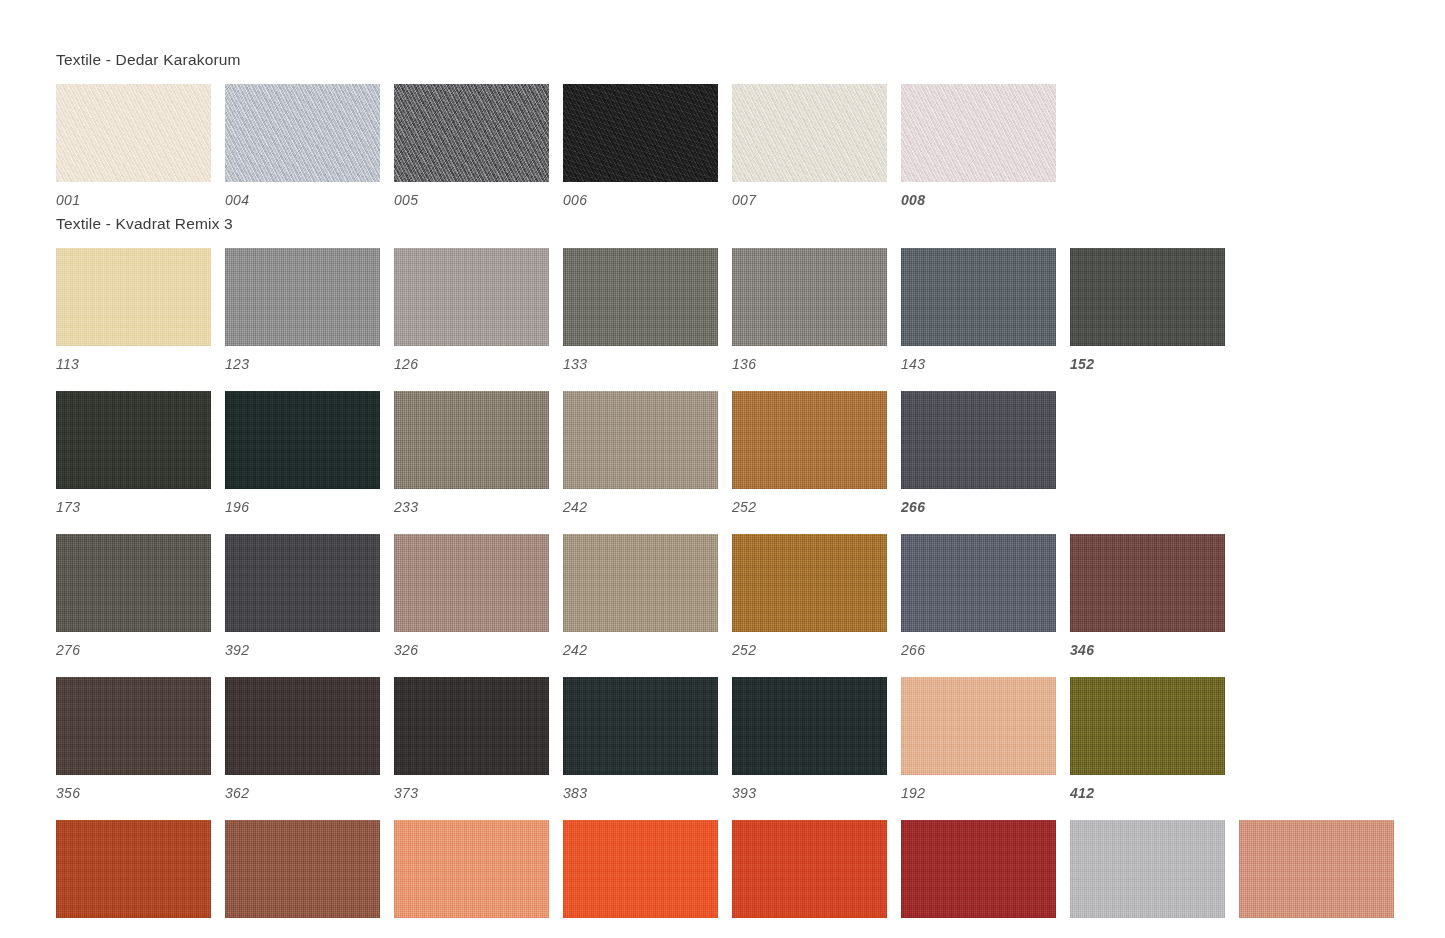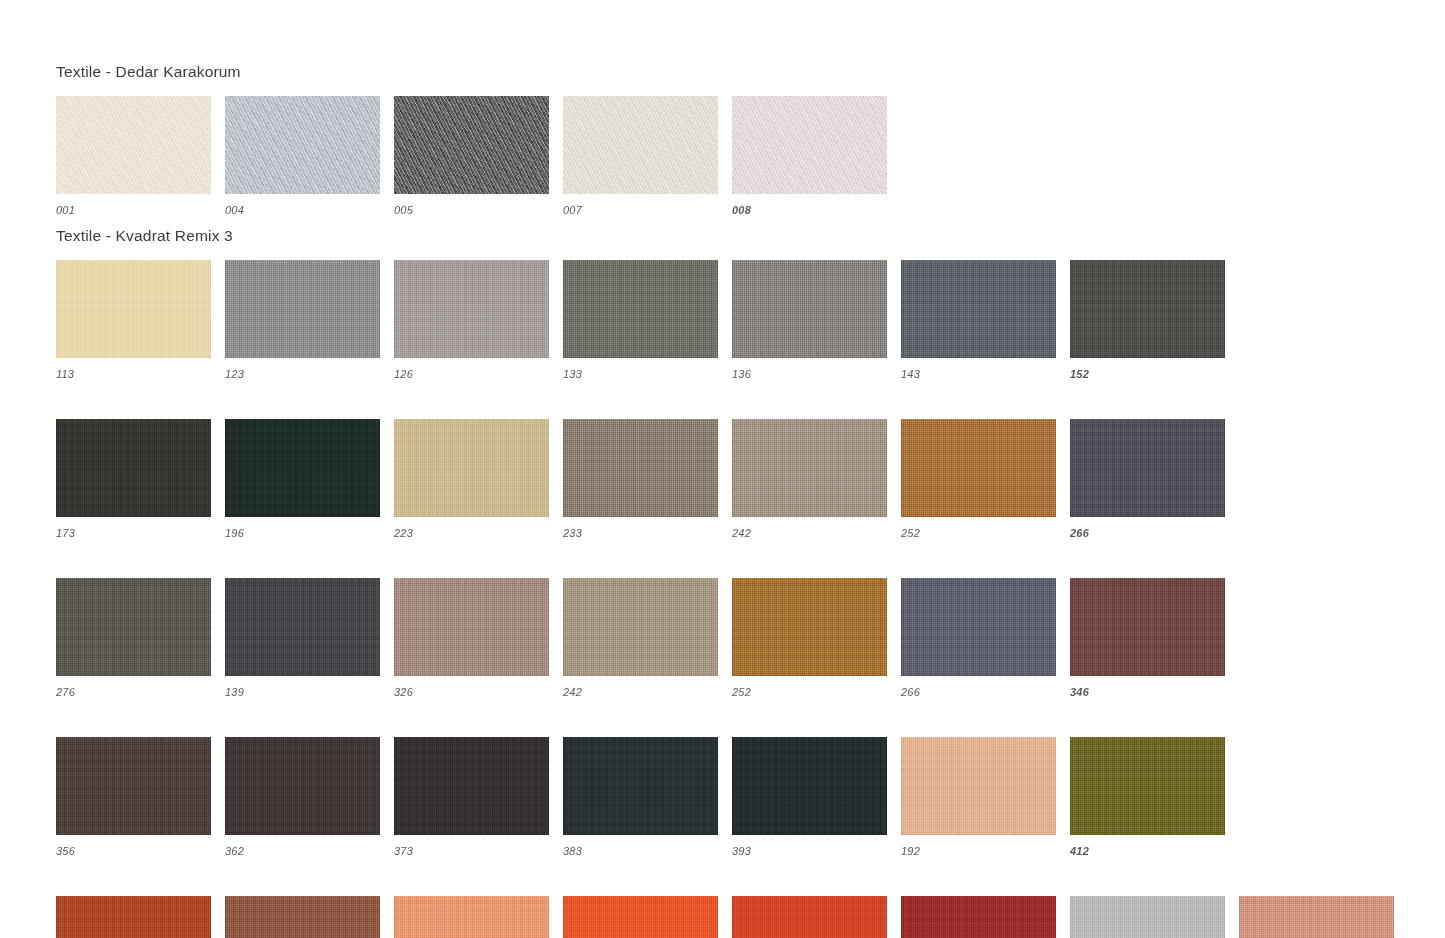--- a/index.html
+++ b/index.html
@@ -13,26 +13,26 @@
   }
   #sheet{position:relative;width:1445px;height:938px;box-sizing:border-box;}
 
   .section{position:absolute;left:56px;}
   .section-title{
     font-size:15.5px;
     color:#3b3b3b;
     letter-spacing:.012em;
     font-weight:400;
     line-height:1;
-    margin:12px 0 16px 0;
+    margin:0 0 16px 0;
     white-space:nowrap;
   }
 
   .row{display:flex;}
-  .row + .row{margin-top:39px;}
+  .row + .row{margin-top:20px;}
 
   .cell{width:155px;margin-right:14px;}
   .cell:last-child{margin-right:0;font-weight:bold;}
 
   .swatch{
     width:155px;height:98px;
     position:relative;
     overflow:hidden;
     background-color:#cccccc;
   }
@@ -80,21 +80,21 @@
     content:"";position:absolute;inset:0;
     background-image:
       repeating-linear-gradient(17deg,
         rgba(0,0,0,.16) 0px, rgba(0,0,0,.16) 2px,
         rgba(255,255,255,.20) 2px, rgba(255,255,255,.20) 3px,
         rgba(0,0,0,.06) 3px, rgba(0,0,0,.06) 5px);
     mix-blend-mode:soft-light;
   }
 
   .code{
-    font-size:11px;
+    font-size:14px;
     font-style:italic;
     color:#59595b;
     margin-top:11px;
     line-height:1;
     letter-spacing:.02em;
   }
 </style>
 </head>
 <body>
 
@@ -109,20 +109,24 @@
           </div>
           <div class="cell">
             <div class="swatch boucle" style="background-color: rgb(194, 199, 207);"></div>
             <div class="code">004</div>
           </div>
           <div class="cell">
             <div class="swatch boucle" style="background-color: rgb(106, 106, 109);"></div>
             <div class="code">005</div>
           </div>
           <div class="cell">
+            <div class="swatch boucle" style="background-color: rgb(35, 35, 35);"></div>
+            <div class="code">006</div>
+          </div>
+          <div class="cell">
             <div class="swatch boucle" style="background-color: rgb(230, 225, 216);"></div>
             <div class="code">007</div>
           </div>
           <div class="cell">
             <div class="swatch boucle" style="background-color: rgb(230, 220, 221);"></div>
             <div class="code">008</div>
           </div>
         </div>
       </div>
   </div>
@@ -162,24 +166,20 @@
         <div class="row">
           <div class="cell">
             <div class="swatch weave" style="background-color: rgb(50, 54, 47);"></div>
             <div class="code">173</div>
           </div>
           <div class="cell">
             <div class="swatch weave" style="background-color: rgb(30, 43, 42);"></div>
             <div class="code">196</div>
           </div>
           <div class="cell">
-            <div class="swatch weave" style="background-color: rgb(203, 185, 142);"></div>
-            <div class="code">223</div>
-          </div>
-          <div class="cell">
             <div class="swatch weave" style="background-color: rgb(136, 126, 111);"></div>
             <div class="code">233</div>
           </div>
           <div class="cell">
             <div class="swatch weave" style="background-color: rgb(160, 147, 132);"></div>
             <div class="code">242</div>
           </div>
           <div class="cell">
             <div class="swatch weave" style="background-color: rgb(169, 113, 60);"></div>
             <div class="code">252</div>
@@ -189,21 +189,21 @@
             <div class="code">266</div>
           </div>
         </div>
         <div class="row">
           <div class="cell">
             <div class="swatch weave" style="background-color: rgb(90, 87, 80);"></div>
             <div class="code">276</div>
           </div>
           <div class="cell">
             <div class="swatch weave" style="background-color: rgb(68, 68, 72);"></div>
-            <div class="code">139</div>
+            <div class="code">392</div>
           </div>
           <div class="cell">
             <div class="swatch weave" style="background-color: rgb(163, 137, 126);"></div>
             <div class="code">326</div>
           </div>
           <div class="cell">
             <div class="swatch weave" style="background-color: rgb(164, 149, 128);"></div>
             <div class="code">242</div>
           </div>
           <div class="cell">

